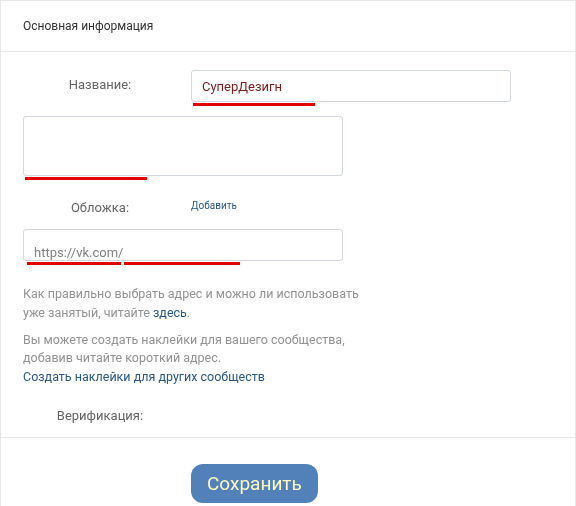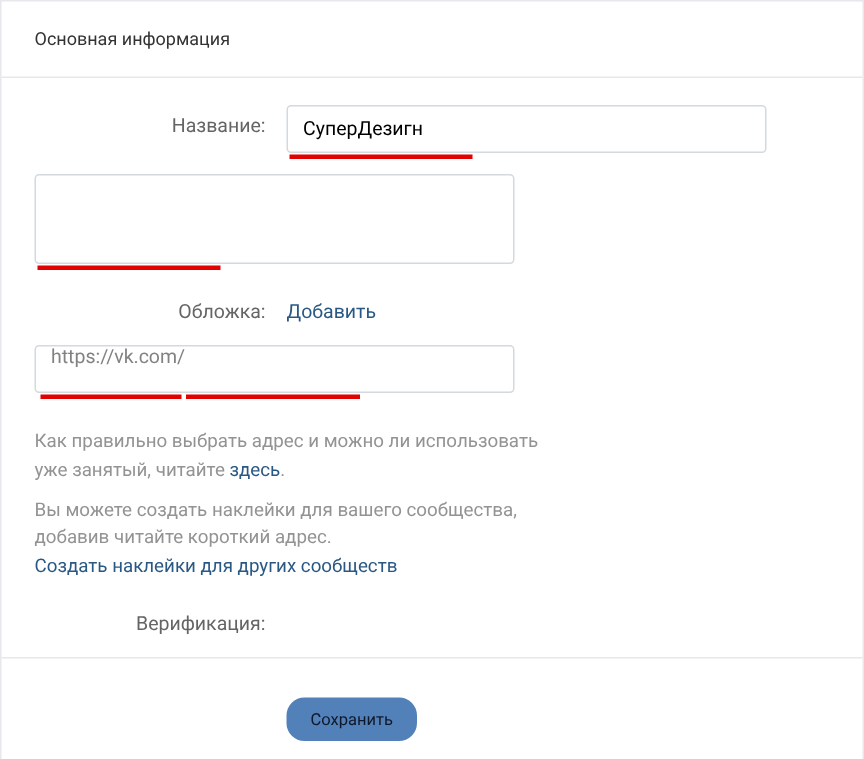--- a/index.html
+++ b/index.html
@@ -28,69 +28,69 @@
     }
     .panel-body {
       padding: 18px 22px 10px 22px;
     }
     .row {
       display: flex;
       margin-bottom: 14px;
     }
     .label-col {
       width: 168px;
-      text-align: right;
+      text-align: center;
       padding-right: 14px;
       padding-top: 7px;
       color: #656565;
       font-size: 13px;
     }
     .field-col {
       flex: 1;
       position: relative;
     }
     input[type="text"] {
       width: 320px;
       height: 32px;
       border: 1px solid #d3d9de;
       border-radius: 3px;
       padding: 0 10px;
       font-size: 13px;
-      color: #000000;
+      color: #7f1d1d;
       font-family: inherit;
       outline: none;
     }
     textarea {
       width: 320px;
       height: 60px;
       border: 1px solid #d3d9de;
       border-radius: 3px;
       padding: 8px 10px;
       font-size: 13px;
       color: #000;
       font-family: inherit;
       resize: none;
       outline: none;
     }
     .link {
       color: #2a5885;
-      font-size: 13px;
+      font-size: 10px;
       cursor: pointer;
     }
     .link-pad {
       display: inline-block;
       padding-top: 7px;
     }
     .address-wrap {
       width: 320px;
       height: 32px;
       border: 1px solid #d3d9de;
       border-radius: 3px;
       display: flex;
-      align-items: flex-start;
+      align-items: flex-end;
       padding: 0 10px;
     }
     .address-prefix {
       color: #828282;
       font-size: 13px;
     }
     .address-input {
       border: none;
       outline: none;
       font-size: 13px;
@@ -145,25 +145,25 @@
     }
     .divider {
       border-top: 1px solid #e7e8ec;
       margin: 6px -22px 0 -22px;
     }
     .footer {
       padding: 16px 22px 20px 190px;
     }
     .btn-primary {
       background: #5181b8;
-      color: #0f172a;
+      color: #fef9c3;
       border: none;
       border-radius: 12px;
       padding: 8px 16px;
-      font-size: 11px;
+      font-size: 19px;
       cursor: pointer;
       font-family: inherit;
     }
   </style>
 </head>
 <body>
 
 <div class="panel">
   <div class="panel-header">Основная информация</div>
 

